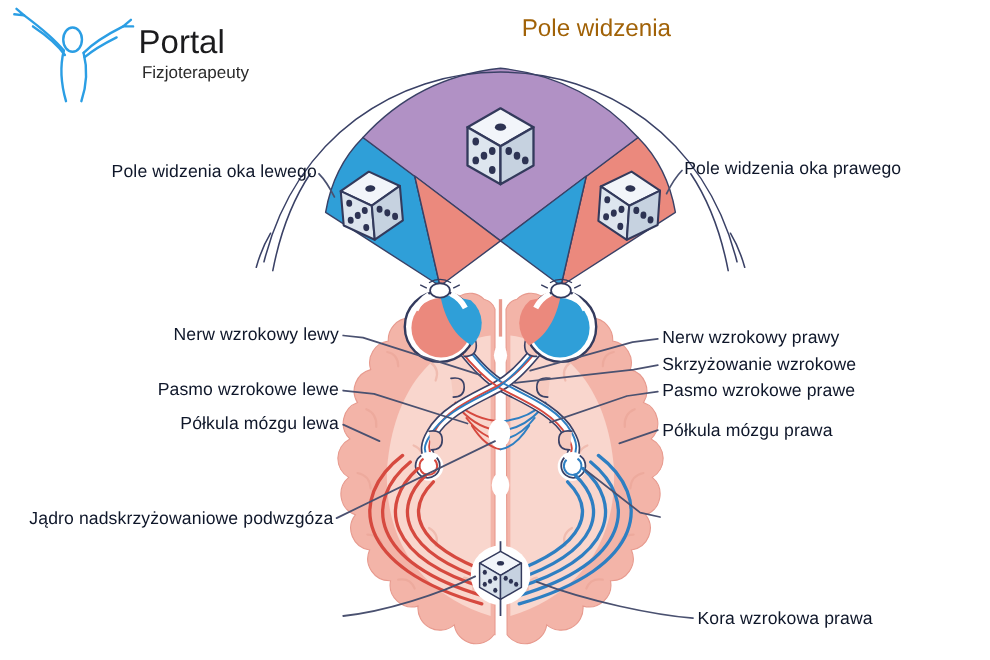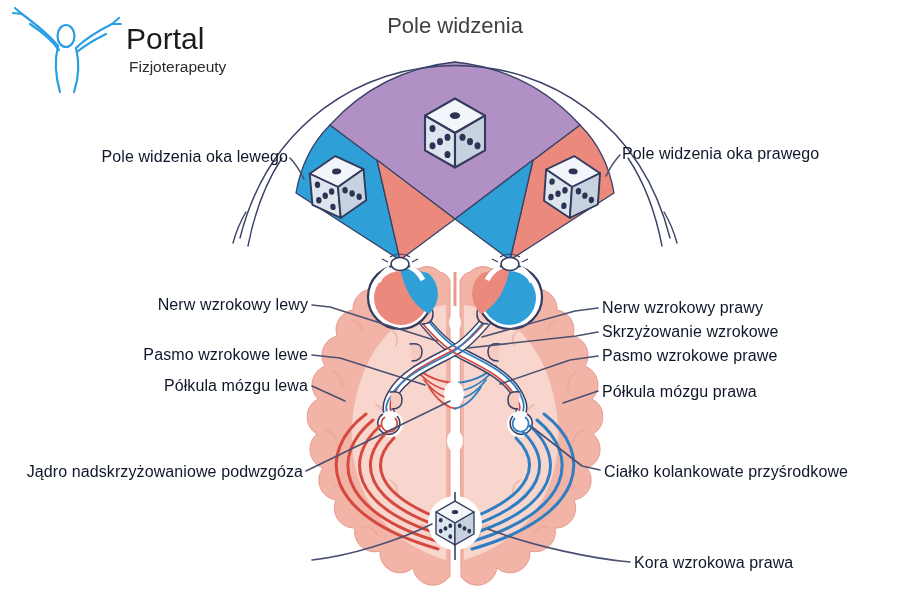--- a/index.html
+++ b/index.html
@@ -1,21 +1,21 @@
 <!DOCTYPE html>
 <html><head>
 <meta charset="utf-8">
 <style>
   html,body{margin:0;padding:0;background:#fff;}
   #stage{position:relative;width:900px;height:600px;overflow:hidden;background:#fff;
          font-family:"Liberation Sans",sans-serif;}
   #diagram{position:absolute;left:0;top:0;}
   .lbl{position:absolute;font-size:16px;color:#0f172a;white-space:nowrap;letter-spacing:.1px;}
-  .title{position:absolute;left:300px;top:13px;width:310px;text-align:center;
-         font-size:22px;color:#404040;}
+  .title{position:absolute;left:300px;top:13px;width:310px;text-align:right;
+         font-size:22px;color:#a16207;}
   .logo-name{position:absolute;left:126px;top:22px;font-size:30px;font-weight:normal;color:#1b1b1d;}
   .logo-sub{position:absolute;left:129px;top:58px;font-size:15.5px;color:#2a2a2a;}
 </style>
 </head>
 <body>
 
 <div id="stage">
 
 <svg id="diagram" width="900" height="600" viewBox="0 0 900 600">
   <defs>
@@ -216,15 +216,14 @@
 
   <div class="lbl" style="right:592px;top:296px">Nerw wzrokowy lewy</div>
   <div class="lbl" style="right:592px;top:377px">Półkula mózgu lewa</div>
   <div class="lbl" style="right:592px;top:346px">Pasmo wzrokowe lewe</div>
   <div class="lbl" style="right:597px;top:463px">Jądro nadskrzyżowaniowe podwzgóza</div>
 
   <div class="lbl" style="left:602px;top:299px">Nerw wzrokowy prawy</div>
   <div class="lbl" style="left:602px;top:323px">Skrzyżowanie wzrokowe</div>
   <div class="lbl" style="left:602px;top:347px">Pasmo wzrokowe prawe</div>
   <div class="lbl" style="left:602px;top:383px">Półkula mózgu prawa</div>
-  <div class="lbl" style="left:604px;top:463px">Ciałko kolankowate przyśrodkowe</div>
   <div class="lbl" style="left:634px;top:554px">Kora wzrokowa prawa</div>
 </div>
 
 </body></html>

